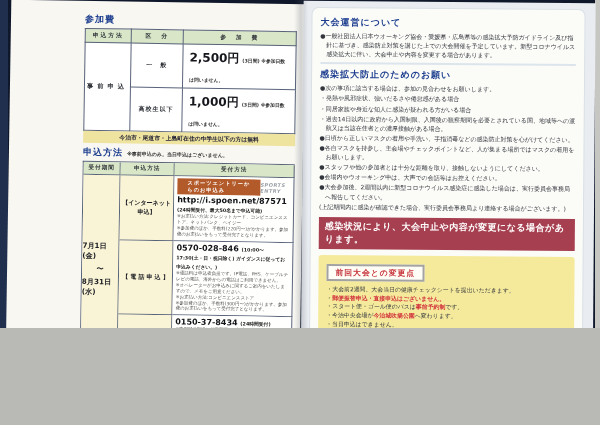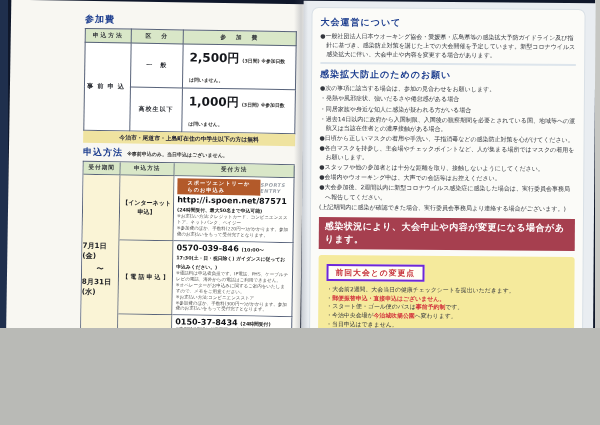--- a/index.html
+++ b/index.html
@@ -52,21 +52,21 @@
   .dl2 > div { flex:1; }
   .dl-item { display:flex; gap:4px; margin-bottom:3px; }
   .dl-label { flex:none; width:28px; font-size:5.4px; font-weight:bold; letter-spacing:1px; color:#1c1e24; }
   .dl-text { font-size:5px; line-height:1.32; color:#3a3d42; }
 
   
   .rb { font-size:6px; line-height:1.52; color:#33363c; text-indent:-6px; padding-left:6px; margin-bottom:1px; }
   .sep { height:2px; background:#dde5ec; margin:4px 0; border-radius:1px; }
   .alert { background:#a63f4f; color:#fff; font-weight:bold; font-size:9px; padding:3px 6px; letter-spacing:.5px; margin:6px 0; }
   .changes { background:#f5ea9c; border-radius:3px; padding:5px 8px 6px; }
-  .chg-title { display:inline-block; border:2px solid #6d28d9; color:#c7333b; background:#fffef6; font-weight:bold; font-size:7.8px; padding:1px 7px; margin-bottom:4px; letter-spacing:1px; }
+  .chg-title { display:inline-block; border:2px solid #a3a3a3; color:#c7333b; background:#fffef6; font-weight:bold; font-size:7.8px; padding:1px 7px; margin-bottom:4px; letter-spacing:1px; }
   .chg { font-size:5.9px; line-height:1.5; color:#33363c; text-indent:-6px; padding-left:6px; }
   .r { color:#d2333c; font-weight:bold; }
   .b { font-weight:bold; color:#15171c; }
 
   .disc { display:flex; gap:10px; }
   .disc > div { flex:1; }
   .ds { font-size:5.4px; line-height:1.45; color:#3a3d42; text-indent:-5px; padding-left:5px; }
 </style>
 </head>
 <body>
@@ -119,21 +119,21 @@
         </div>
         <div class="main-line"><span>http://i.spoen.net/87571</span> <span class="main-note">(24時間受付、最大50名まで申込可能)</span></div>
         <div>
             <div class="tiny"><span>※お支払い方法:クレジットカード、コンビニエンスストア、ネットバンク、ペイジー</span></div>
             <div class="tiny"><span>※参加費のほか、手数料(220円〜)がかかります。参加費のお支払いをもって受付完了となります。</span></div>
           </div>
       </div>
 
       <div class="ap-method">【 電 話 申 込 】</div>
       <div class="ap-body">
-        <div class="main-line"><span>0570-039-846</span> <span class="main-note">(10:00〜17:30(土・日・祝日除く) ガイダンスに従ってお申込みください。)</span></div>
+        <div class="main-line"><span>0570-028-846</span> <span class="main-note">(10:00〜17:30(土・日・祝日除く) ガイダンスに従ってお申込みください。)</span></div>
         <div>
             <div class="tiny"><span>※通話料は申込者負担です。IP電話、PHS、ケーブルテレビの電話、海外からの電話はご利用できません。</span></div>
             <div class="tiny"><span>※オペレーターがお申込みに関するご案内をいたしますので、メモをご用意ください。</span></div>
             <div class="tiny"><span>※お支払い方法:コンビニエンスストア</span></div>
             <div class="tiny"><span>※参加費のほか、手数料(300円〜)がかかります。参加費のお支払いをもって受付完了となります。</span></div>
           </div>
       </div>
 
       <div class="ap-method">【 F A X 申 込 】</div>
       <div class="ap-body">

